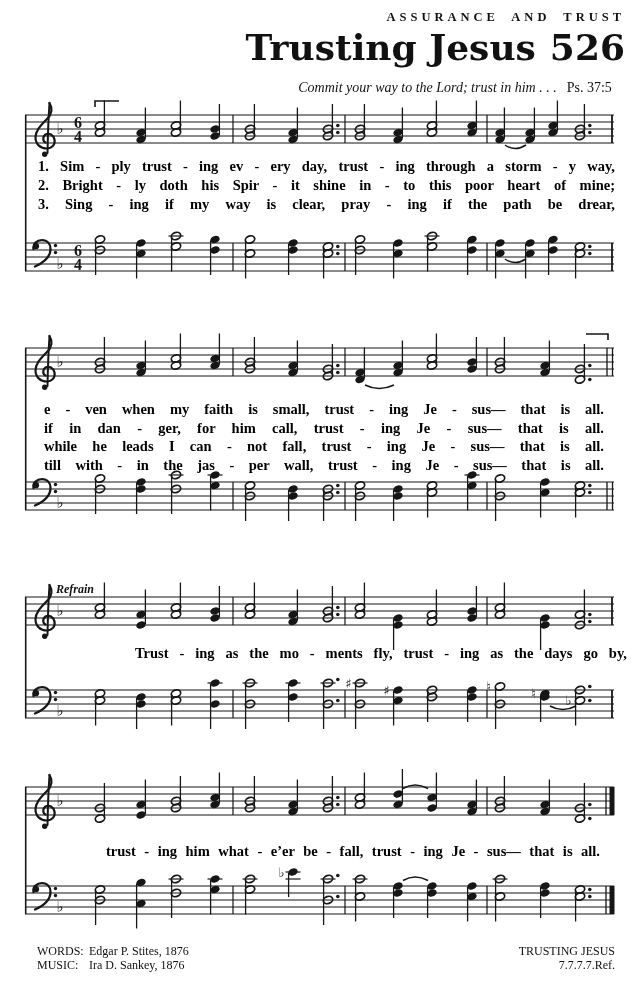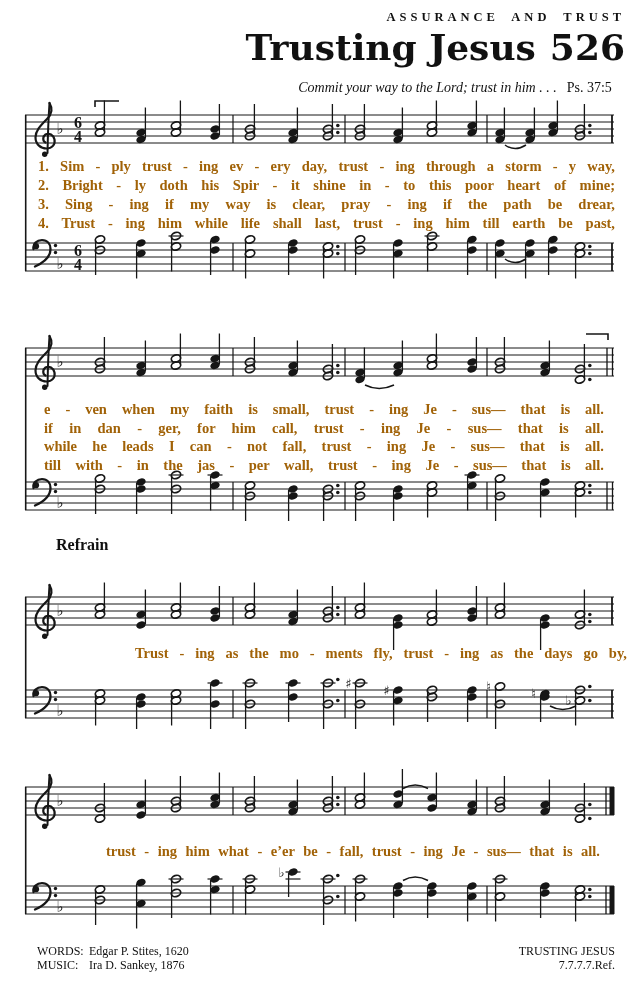--- a/index.html
+++ b/index.html
@@ -4,27 +4,27 @@
 <style>
   html,body{margin:0;padding:0;background:#ffffff;}
   #page{position:relative;width:640px;height:993px;background:#ffffff;color:#111;overflow:hidden;}
   #music-svg{position:absolute;left:0;top:0;z-index:1;}
   .txt{position:absolute;z-index:2;color:#111;}
   #category{right:15px;top:10px;font-family:"Liberation Serif",serif;font-weight:bold;font-size:12.5px;letter-spacing:4px;word-spacing:6px;}
   #title-block{right:15px;top:28px;font-family:"DejaVu Serif",serif;font-weight:bold;font-size:36px;line-height:1.1;white-space:nowrap;}
   #hymn-number{margin-left:14px;margin-top:21px;}
   #epigraph{left:283px;top:80px;width:344px;text-align:center;font-family:"Liberation Serif",serif;font-size:14px;font-style:italic;white-space:nowrap;}
   #epigraph .ref{font-style:normal;margin-left:10px;}
-  .lyrics{position:absolute;z-index:2;font-family:"Liberation Serif",serif;font-weight:bold;font-size:14.5px;color:#a16207;}
+  .lyrics{position:absolute;z-index:2;font-family:"Liberation Serif",serif;font-weight:bold;font-size:14.5px;color:#000000;}
   .jline{text-align:justify;text-align-last:justify;white-space:normal;overflow:hidden;}
   #verses1{left:38px;top:157px;width:577px;}
   #verses1 .jline{height:19px;line-height:19px;}
   #verses2{left:44px;top:400px;width:560px;}
   #verses2 .jline{height:18.5px;line-height:18.5px;}
-  #refrain-label{left:56px;top:536px;font-family:"Liberation Serif",serif;font-weight:bold;font-size:16px;}
+  #refrain-label{left:56px;top:582px;font-family:"Liberation Serif",serif;font-weight:bold;font-style:italic;font-size:12px;}
   #refrain1{left:94px;top:644px;width:492px;margin-left:41px;}
   #refrain1 .jline{height:19px;line-height:19px;}
   #refrain2{left:106px;top:842px;width:494px;}
   #refrain2 .jline{height:19px;line-height:19px;}
   #credits{left:25px;top:944px;font-family:"Liberation Serif",serif;font-size:12px;line-height:14px;}
   #credits .lbl{display:inline-block;min-width:52px;margin-left:12px;}
   #tune-block{right:25px;top:944px;font-family:"Liberation Serif",serif;font-size:12px;line-height:14px;text-align:right;}
 </style>
 </head>
 <body>
@@ -582,42 +582,41 @@
   </div>
 
   <div id="epigraph" class="txt">
     <span>Commit your way to the Lord; trust in him . . .</span><span class="ref">Ps. 37:5</span>
   </div>
 
   <div id="verses1" class="lyrics">
     <div class="jline">1. Sim - ply trust - ing ev - ery day, trust - ing through a storm - y way,</div>
     <div class="jline">2. Bright - ly doth his Spir - it shine in - to this poor heart of mine;</div>
     <div class="jline">3. Sing - ing if my way is clear, pray - ing if the path be drear,</div>
-    <div class="jline">4. Trust - ing him while life shall last, trust - ing him till earth be past,</div>
   </div>
 
   <div id="verses2" class="lyrics">
     <div class="jline">e - ven when my faith is small, trust - ing Je - sus— that is all.</div>
     <div class="jline">if in dan - ger, for him call, trust - ing Je - sus— that is all.</div>
     <div class="jline">while he leads I can - not fall, trust - ing Je - sus— that is all.</div>
     <div class="jline">till with - in the jas - per wall, trust - ing Je - sus— that is all.</div>
   </div>
 
   <div id="refrain-label" class="txt">Refrain</div>
 
   <div id="refrain1" class="lyrics">
     <div class="jline">Trust - ing as the mo - ments fly, trust - ing as the days go by,</div>
   </div>
 
   <div id="refrain2" class="lyrics">
     <div class="jline">trust - ing him what - e’er be - fall, trust - ing Je - sus— that is all.</div>
   </div>
 
   <div id="credits" class="txt">
-    <div><span class="lbl">WORDS:</span><span>Edgar P. Stites, 1620</span></div>
+    <div><span class="lbl">WORDS:</span><span>Edgar P. Stites, 1876</span></div>
     <div><span class="lbl">MUSIC:</span><span>Ira D. Sankey, 1876</span></div>
   </div>
 
   <div id="tune-block" class="txt">
     <div>TRUSTING JESUS</div>
     <div>7.7.7.7.Ref.</div>
   </div>
 
 </div>
 

